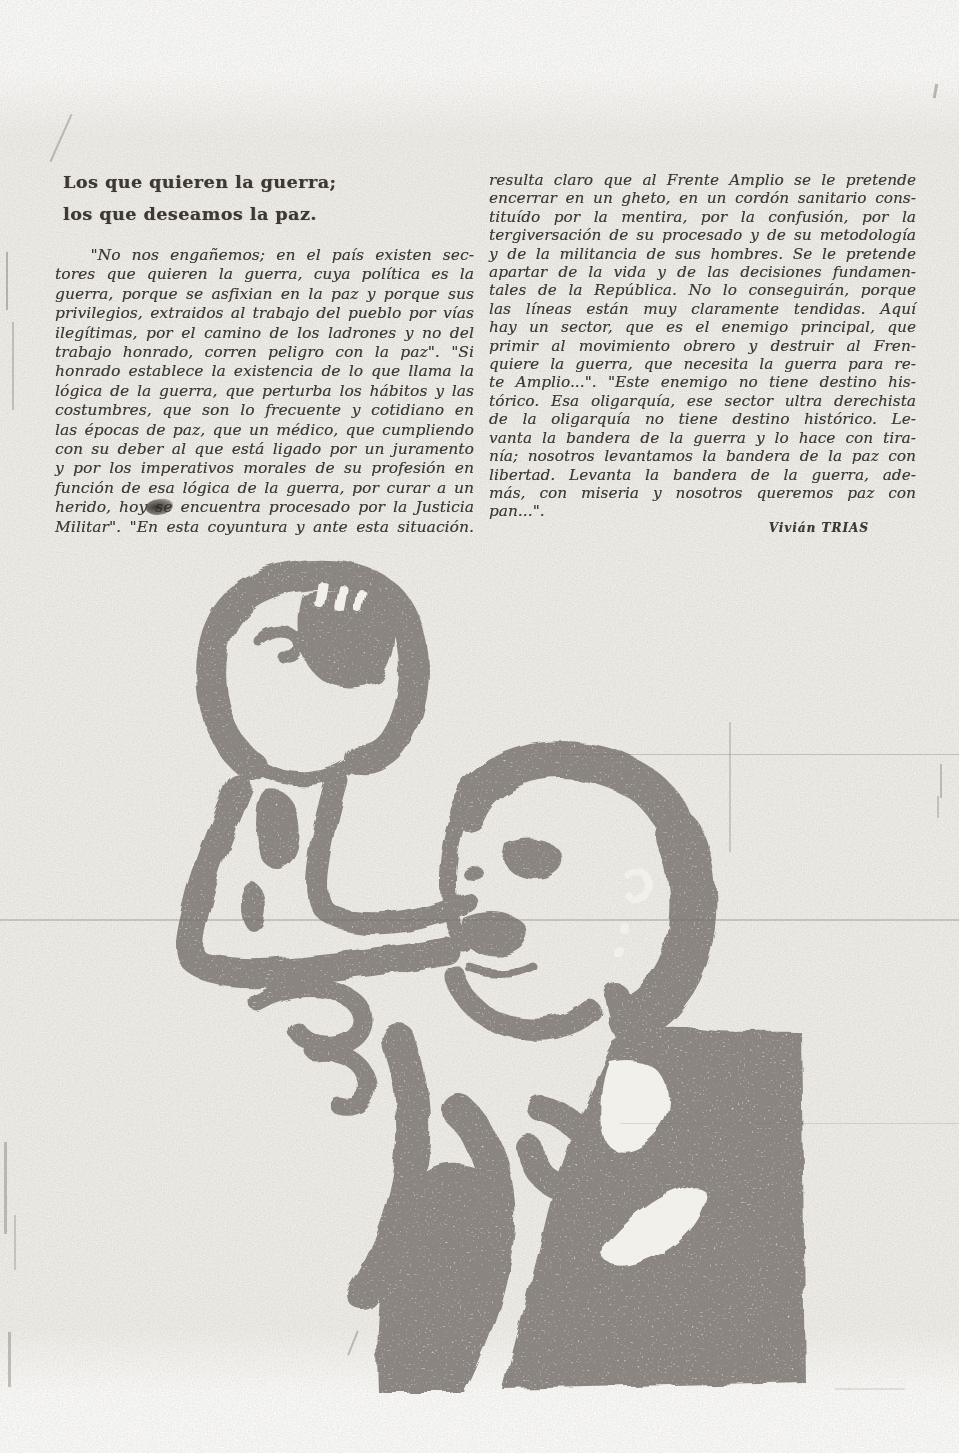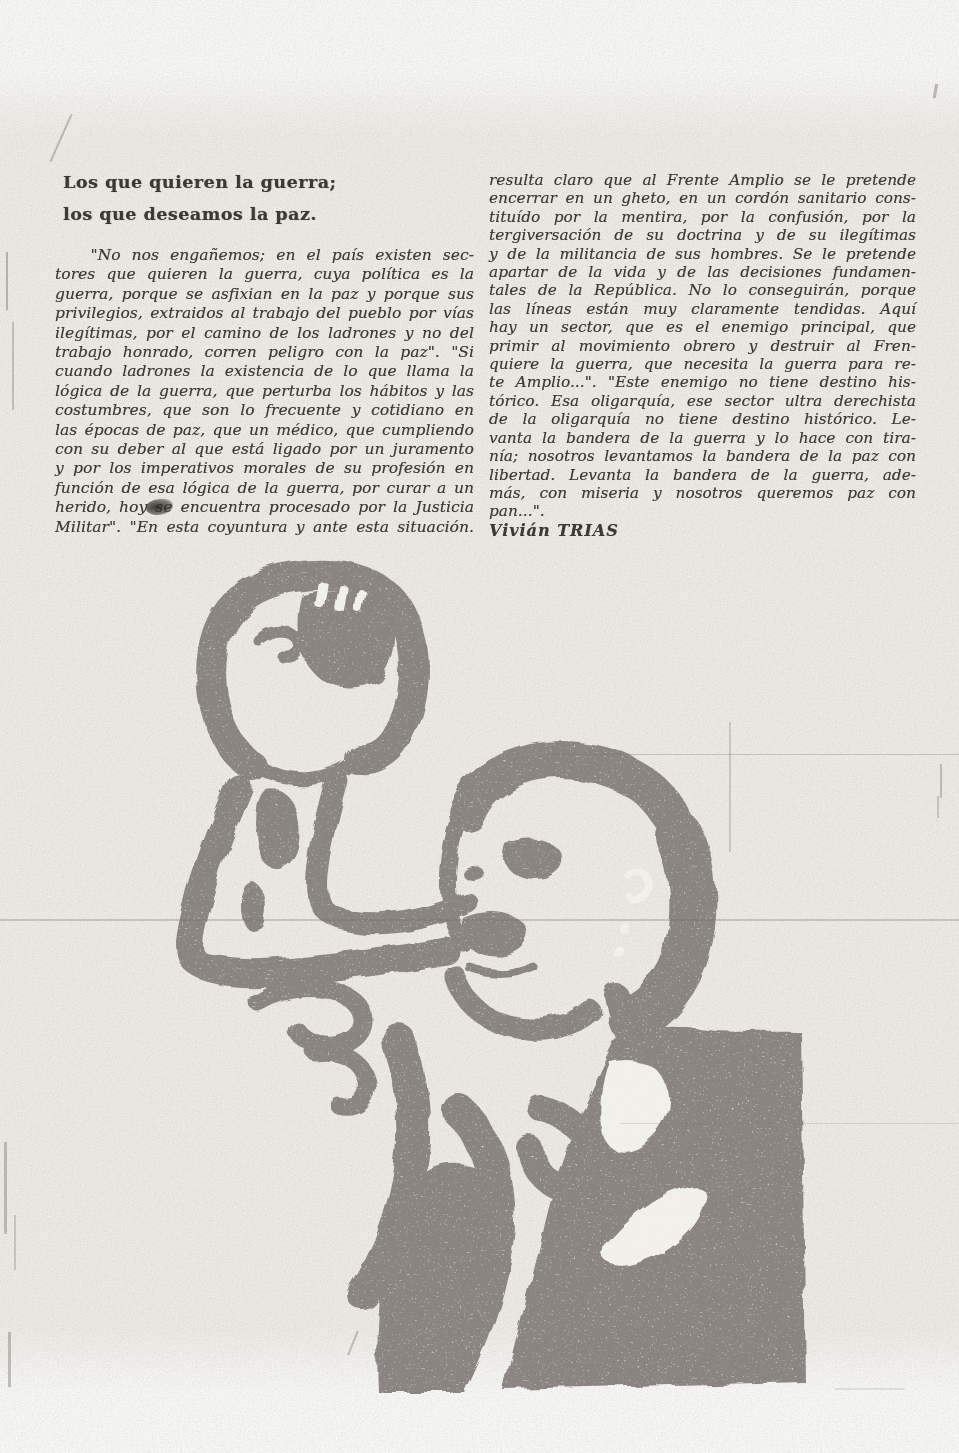--- a/index.html
+++ b/index.html
@@ -28,21 +28,21 @@
     text-shadow:0.3px 0.3px 0.5px rgba(61,57,50,.5);
     font-style:italic;
   }
   .col-left{left:55px;top:246px;width:419px;font-size:15.4px;line-height:19.4px;}
   .col-right{left:489px;top:171px;width:427px;font-size:15.2px;line-height:18.4px;}
   .line{text-align:justify;text-align-last:justify;letter-spacing:0.1px;}
   .col-left div.line:first-of-type{text-indent:2.3em;}
   .col-right div.line:last-of-type{text-align-last:left;}
   .byline{
     position:absolute;left:489px;top:521px;width:380px;z-index:4;
-    text-align:left;font-style:italic;font-weight:bold;font-size:16px;
+    text-align:right;font-style:italic;font-weight:bold;font-size:12px;
     letter-spacing:1px;color:var(--text-ink,#3d3932);
     text-shadow:0.3px 0.3px 0.6px rgba(61,57,50,.5);
   }
   .blot{
     position:absolute;left:146px;top:499px;width:27px;height:16px;z-index:5;
     background:radial-gradient(ellipse at 40% 50%,rgba(40,37,32,.92),rgba(60,55,48,.6) 60%,rgba(80,75,66,0) 100%);
     border-radius:50% 40% 55% 45%;transform:rotate(-4deg);
   }
   .art-mark{position:absolute;background:#76716a;z-index:3;pointer-events:none;}
 </style>
@@ -128,37 +128,37 @@
   </div>
 
   <div class="col col-left">
 
   <div class="line">"No nos engañemos; en el país existen sec-</div>
       <div class="line">tores que quieren la guerra, cuya política es la</div>
       <div class="line">guerra, porque se asfixian en la paz y porque sus</div>
       <div class="line">privilegios, extraidos al trabajo del pueblo por vías</div>
       <div class="line">ilegítimas, por el camino de los ladrones y no del</div>
       <div class="line">trabajo honrado, corren peligro con la paz". "Si</div>
-      <div class="line">cuando ladrones la existencia de lo que llama la</div>
+      <div class="line">honrado establece la existencia de lo que llama la</div>
       <div class="line">lógica de la guerra, que perturba los hábitos y las</div>
       <div class="line">costumbres, que son lo frecuente y cotidiano en</div>
       <div class="line">las épocas de paz, que un médico, que cumpliendo</div>
       <div class="line">con su deber al que está ligado por un juramento</div>
       <div class="line">y por los imperativos morales de su profesión en</div>
       <div class="line">función de esa lógica de la guerra, por curar a un</div>
       <div class="line">herido, hoy se encuentra procesado por la Justicia</div>
       <div class="line">Militar". "En esta coyuntura y ante esta situación.</div>
     </div>
 
   <div class="col col-right">
 
   <div class="line">resulta claro que al Frente Amplio se le pretende</div>
       <div class="line">encerrar en un gheto, en un cordón sanitario cons-</div>
       <div class="line">tituído por la mentira, por la confusión, por la</div>
-      <div class="line">tergiversación de su doctrina y de su ilegítimas</div>
+      <div class="line">tergiversación de su procesado y de su metodología</div>
       <div class="line">y de la militancia de sus hombres. Se le pretende</div>
       <div class="line">apartar de la vida y de las decisiones fundamen-</div>
       <div class="line">tales de la República. No lo conseguirán, porque</div>
       <div class="line">las líneas están muy claramente tendidas. Aquí</div>
       <div class="line">hay un sector, que es el enemigo principal, que</div>
       <div class="line">primir al movimiento obrero y destruir al Fren-</div>
       <div class="line">quiere la guerra, que necesita la guerra para re-</div>
       <div class="line">te Amplio...". "Este enemigo no tiene destino his-</div>
       <div class="line">tórico. Esa oligarquía, ese sector ultra derechista</div>
       <div class="line">de la oligarquía no tiene destino histórico. Le-</div>

